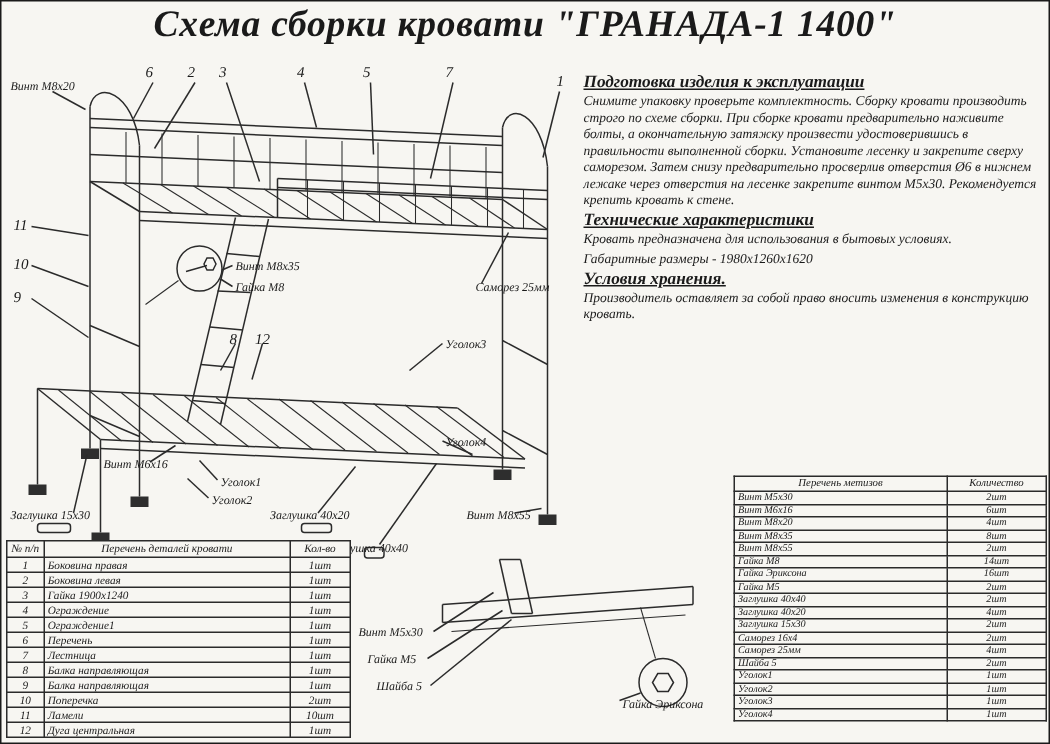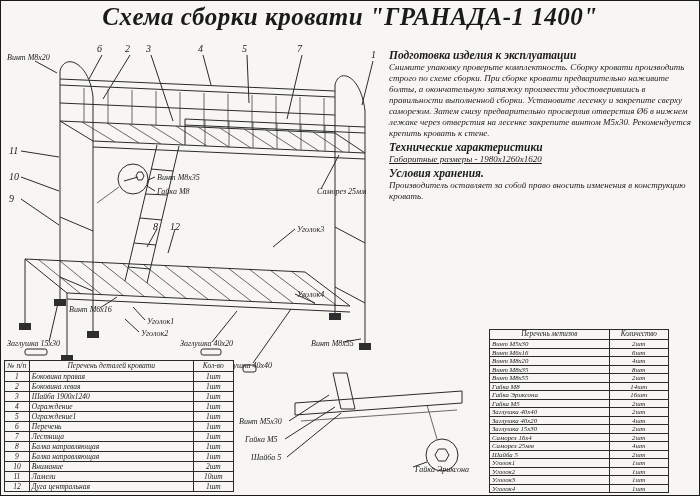--- a/index.html
+++ b/index.html
@@ -6,31 +6,31 @@
   .sheet{position:relative;width:700px;height:496px;background:#f7f6f2;border:1px solid #1a1a1a;
          box-sizing:border-box;overflow:hidden;color:#1a1a1a;
          font-family:"Liberation Serif",serif;}
   .title{position:absolute;left:0;right:0;top:2px;text-align:center;
          font:bold italic 25px "Liberation Serif",serif;letter-spacing:.5px;}
   .drawing{position:absolute;left:4px;top:40px;width:380px;height:332px;}
   .drawing svg{position:absolute;left:0;top:0;}
   .dl{position:absolute;font:italic 8px "Liberation Serif",serif;white-space:nowrap;}
   .co{position:absolute;font:italic 10px "Liberation Serif",serif;white-space:nowrap;}
   .infocol{position:absolute;left:388px;top:46px;width:306px;}
-  .sec-h{font:bold italic 11.5px "Liberation Serif",serif;margin:2px 0 1px 0;}
+  .sec-h{font:bold italic 11.5px "Liberation Serif",serif;margin:2px 0 1px 0;text-decoration:underline;}
   .sec-p{font:italic 9px "Liberation Serif",serif;line-height:1.22;margin:0 0 2px 0;}
-  .sec-line{font:italic 9px "Liberation Serif",serif;line-height:1.25;text-decoration:underline;}
+  .sec-line{font:italic 9px "Liberation Serif",serif;line-height:1.25;}
   table.tbl{border-collapse:collapse;background:#f7f6f2;}
   table.tbl th,table.tbl td{border:1px solid #2b2b2b;padding:0 2px;white-space:nowrap;overflow:hidden;}
   .parts{position:absolute;left:3px;top:359px;width:230px;
          font:italic 7.5px "Liberation Serif",serif;}
   .parts th{font:italic 7.5px "Liberation Serif",serif;height:10px;line-height:10px;text-align:center;}
   .parts td{height:9px;line-height:9px;}
   .parts td.qty,.parts td.num{text-align:center;}
-  .hw{position:absolute;left:488px;top:328px;width:180px;
+  .hw{position:absolute;left:488px;top:316px;width:209px;
       font:italic 6.8px "Liberation Serif",serif;}
   .hw th{font:italic 7.2px "Liberation Serif",serif;height:9px;line-height:9px;text-align:center;}
   .hw td{height:7px;line-height:7.5px;}
   .hw td.qty{text-align:center;}
   .inset{position:absolute;left:236px;top:368px;width:250px;height:126px;}
   .inset svg{position:absolute;left:0;top:0;}
   line,path,circle,polygon,rect.o{stroke:#2b2b2b;stroke-width:1;fill:none;}
   .thin{stroke-width:.7;}
   .foot{fill:#2e2e2e;stroke:none;}
 </style>
@@ -220,20 +220,21 @@
     <span class="dl" style="left:2px;top:298px">Заглушка 15х30</span>
     <span class="dl" style="left:175px;top:298px">Заглушка 40х20</span>
     <span class="dl" style="left:214px;top:320px">Заглушка 40х40</span>
     <span class="dl" style="left:306px;top:298px">Винт М8х55</span>
   </div>
 
   <div class="infocol">
     <div class="sec-h">Подготовка изделия к эксплуатации</div>
     <div class="sec-p">Снимите упаковку проверьте комплектность. Сборку кровати производить строго по схеме сборки. При сборке кровати предварительно наживите болты, а окончательную затяжку произвести удостоверившись в правильности выполненной сборки. Установите лесенку и закрепите сверху саморезом. Затем снизу предварительно просверлив отверстия Ø6 в нижнем лежаке через отверстия на лесенке закрепите винтом М5х30. Рекомендуется крепить кровать к стене.</div>
     <div class="sec-h">Технические характеристики</div>
+    <div class="sec-p">Кровать предназначена для использования в бытовых условиях.</div>
     <div class="sec-line">Габаритные размеры - 1980х1260х1620</div>
     <div class="sec-h">Условия хранения.</div>
     <div class="sec-p">Производитель оставляет за собой право вносить изменения в конструкцию кровать.</div>
   </div>
 
   <table class="tbl parts">
     <thead>
       <tr>
         <th style="width:20px">№ п/п</th>
         <th style="width:172px">Перечень деталей кровати</th>
@@ -249,21 +250,21 @@
         </tr>
 
         <tr>
           <td class="num">2</td>
           <td>Боковина левая</td>
           <td class="qty">1шт</td>
         </tr>
 
         <tr>
           <td class="num">3</td>
-          <td>Шайба 1900х1240</td>
+          <td>Гайка 1900х1240</td>
           <td class="qty">1шт</td>
         </tr>
 
         <tr>
           <td class="num">4</td>
           <td>Ограждение</td>
           <td class="qty">1шт</td>
         </tr>
 
         <tr>
@@ -291,21 +292,21 @@
         </tr>
 
         <tr>
           <td class="num">9</td>
           <td>Балка направляющая</td>
           <td class="qty">1шт</td>
         </tr>
 
         <tr>
           <td class="num">10</td>
-          <td>Внимание</td>
+          <td>Поперечка</td>
           <td class="qty">2шт</td>
         </tr>
 
         <tr>
           <td class="num">11</td>
           <td>Ламели</td>
           <td class="qty">10шт</td>
         </tr>
 
         <tr>

